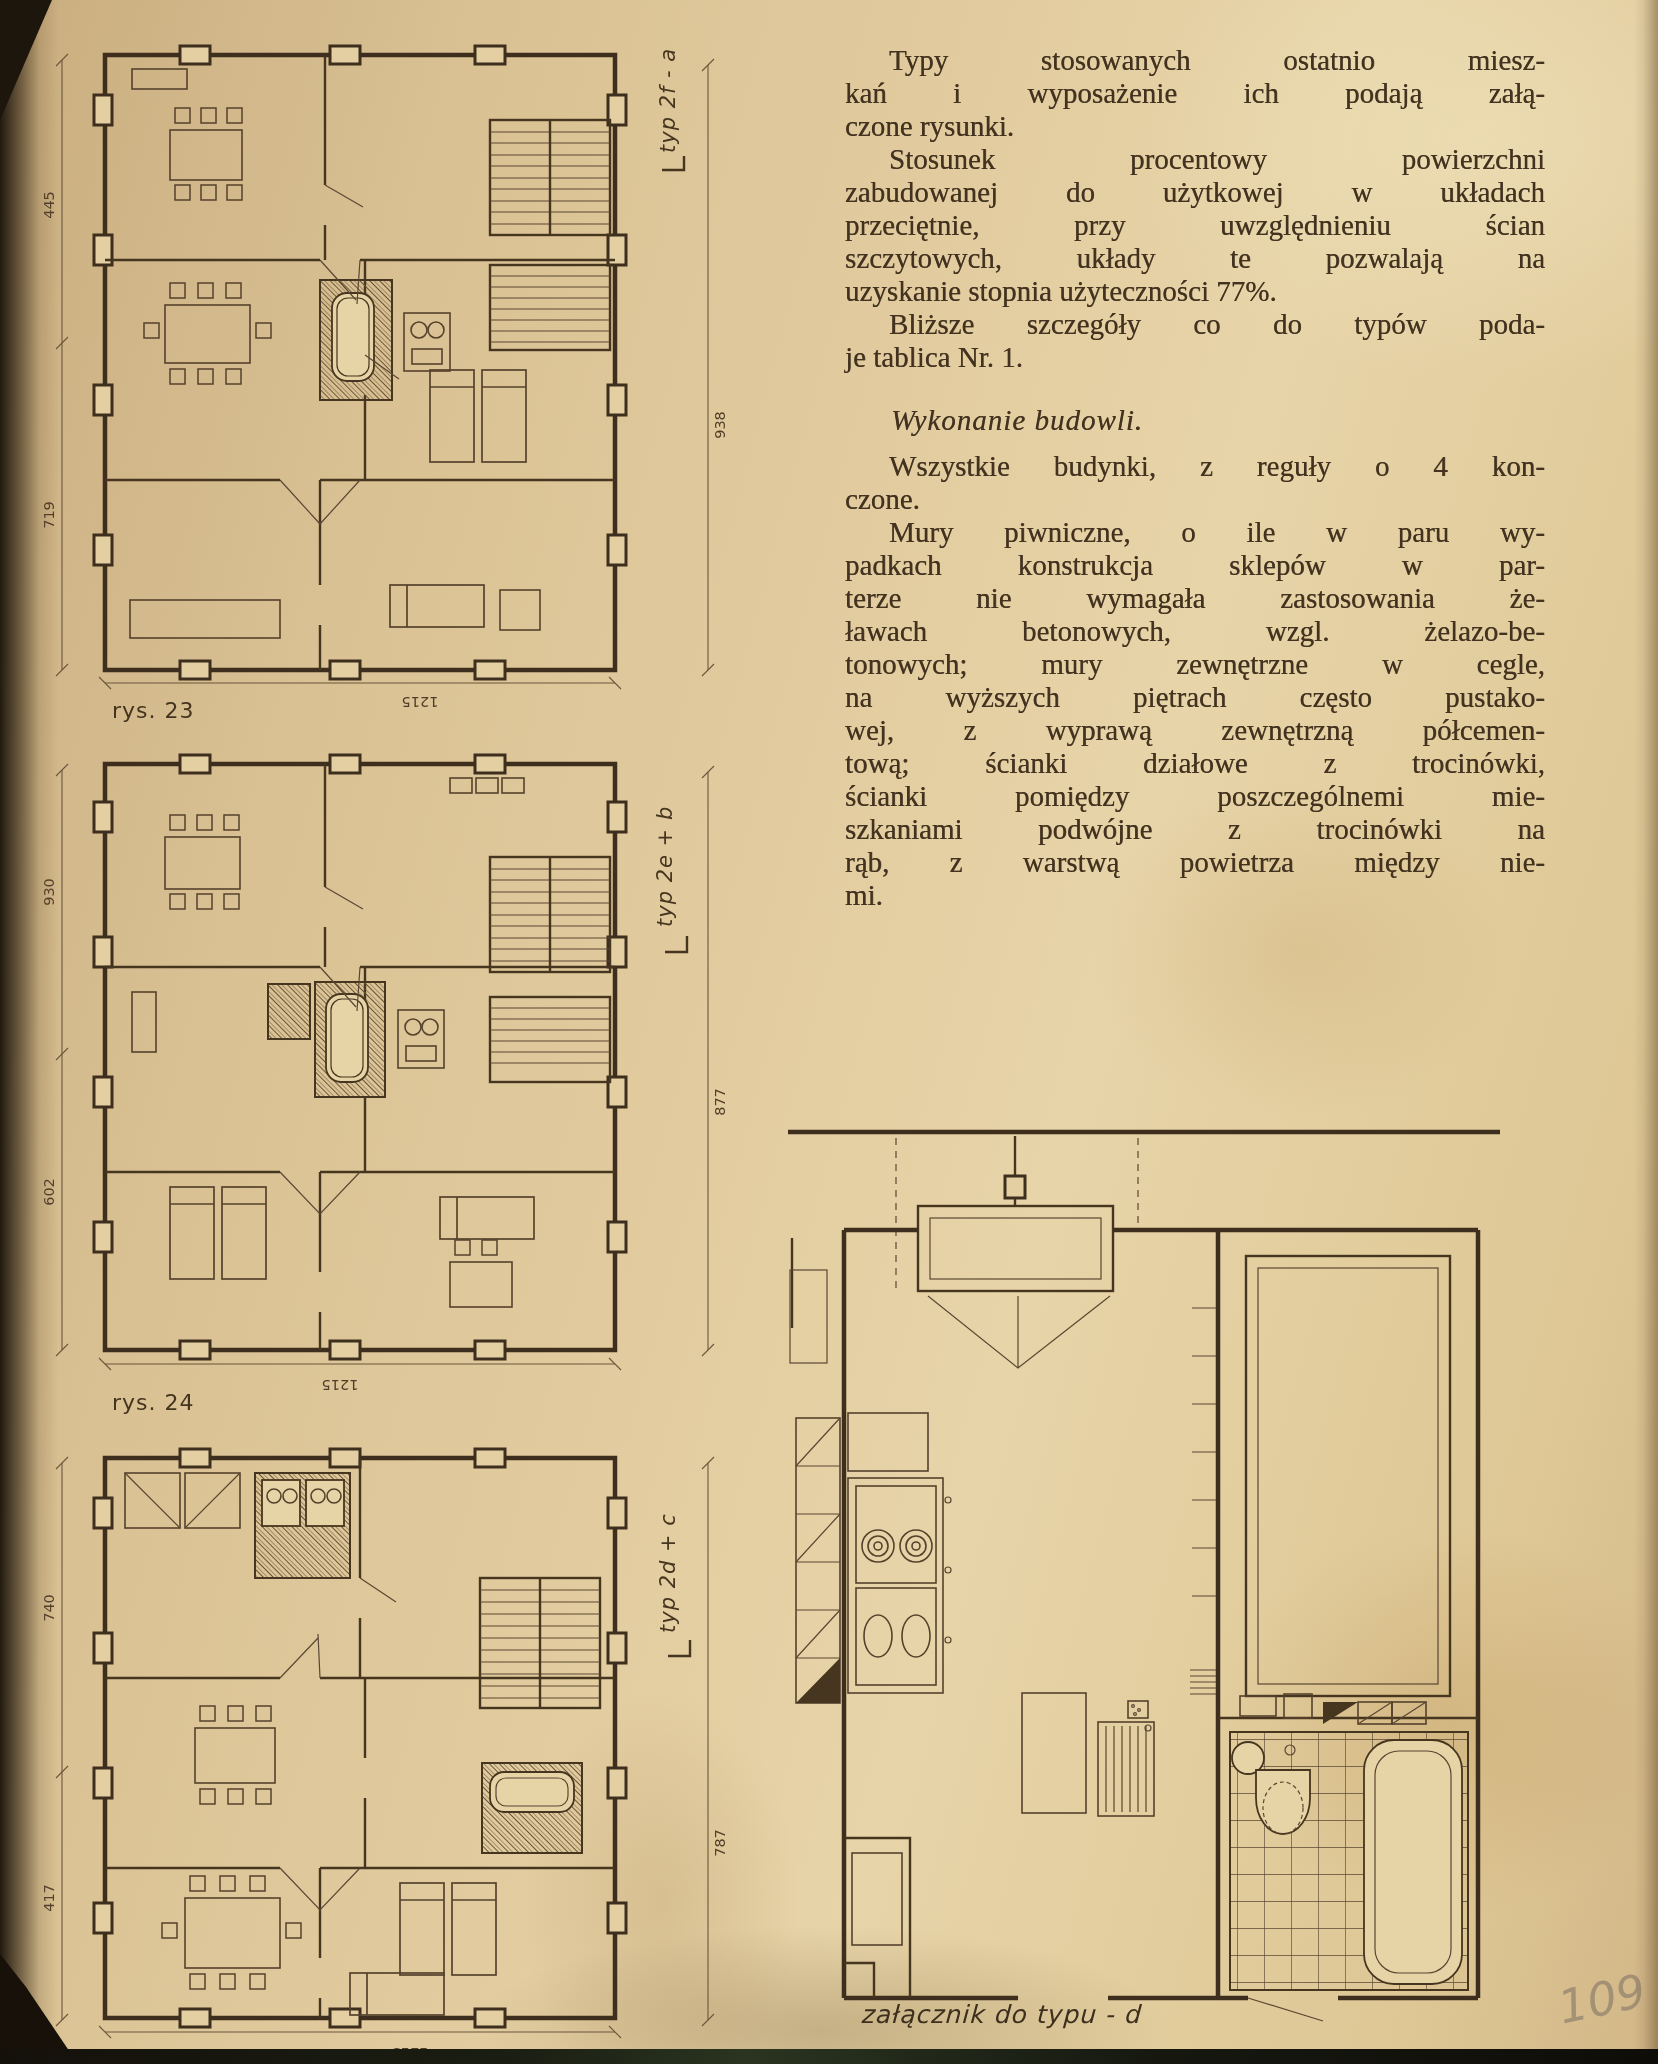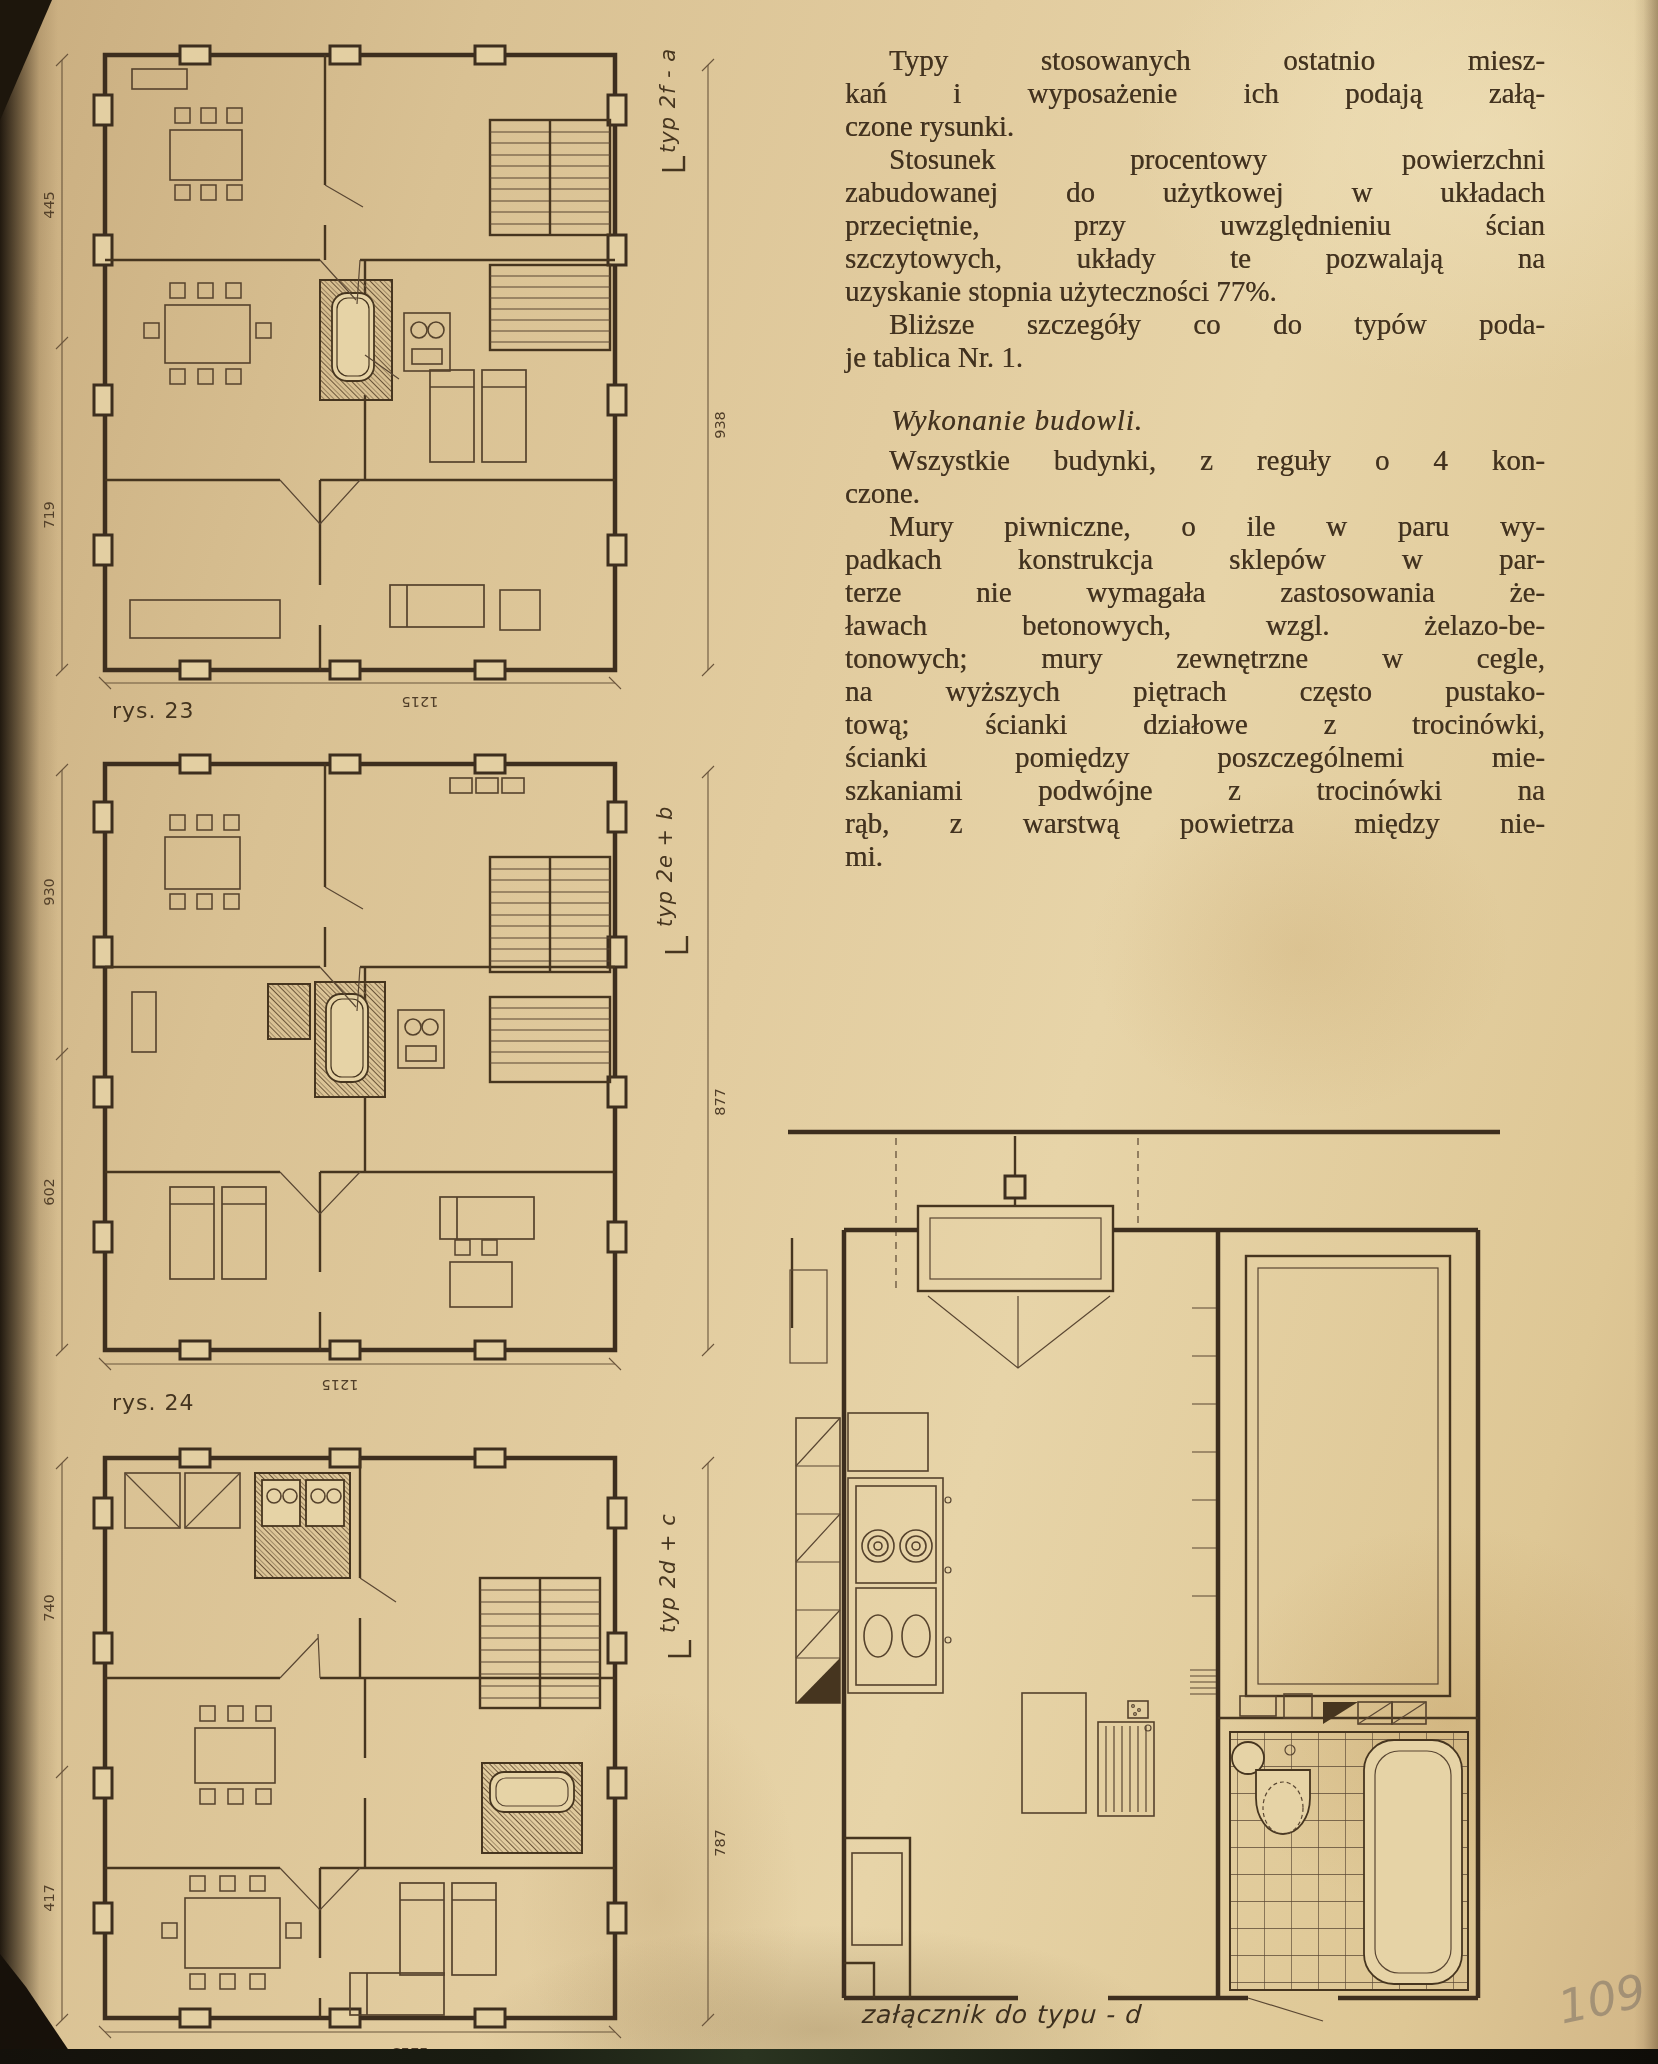--- a/index.html
+++ b/index.html
@@ -25,21 +25,21 @@
     background:linear-gradient(90deg,#14110b 0%, #1a1d12 30%, #2a3420 45%, #161810 70%, #0f0d08 100%);}
   .edge-r{position:absolute;right:0;top:0;bottom:0;width:24px;z-index:40;pointer-events:none;
     background:linear-gradient(270deg, rgba(88,64,36,0.45), rgba(88,64,36,0.1) 60%, transparent);}
   
   .article{position:absolute;color:#42321f;font-size:29px;line-height:33px;
     text-shadow:0.35px 0.35px 0 rgba(66,50,31,0.75);}
   .tline{text-align:justify;text-align-last:justify;}
   .tline.last{text-align-last:left;}
   .tline.ind{text-indent:44px;}
   .para.list .tline{text-align-last:left;white-space:pre;padding-left:50px;}
-  .para.heading{margin-top:30px;margin-bottom:7px;}
+  .para.heading{margin-top:30px;margin-bottom:13px;}
   .para.heading .tline{text-align-last:left;font-style:italic;padding-left:46px;letter-spacing:1px;}
   
   .fig-caption{position:absolute;font-family:"DejaVu Sans",sans-serif;font-size:22px;
     color:#44341f;letter-spacing:1px;z-index:5;}
   .hand-caption{position:absolute;font-family:"DejaVu Sans",sans-serif;font-style:italic;
     font-size:25px;color:#3c2f1e;transform:skewX(-4deg);letter-spacing:1px;z-index:5;}
   .page-num{position:absolute;font-family:"DejaVu Sans",sans-serif;font-style:italic;
     font-size:46px;color:rgba(122,112,100,0.55);transform:rotate(-12deg);z-index:5;}
   
   svg{position:absolute;overflow:visible;}
@@ -384,20 +384,21 @@
         <div class="tline ind">Wszystkie budynki, z reguły o 4 kon-</div>
         <div class="tline last">czone.</div>
       </div>
       <div class="para indent">
         <div class="tline ind">Mury piwniczne, o ile w paru wy-</div>
         <div class="tline">padkach konstrukcja sklepów w par-</div>
         <div class="tline">terze nie wymagała zastosowania że-</div>
         <div class="tline">ławach betonowych, wzgl. żelazo-be-</div>
         <div class="tline">tonowych; mury zewnętrzne w cegle,</div>
         <div class="tline">na wyższych piętrach często pustako-</div>
+        <div class="tline">wej, z wyprawą zewnętrzną półcemen-</div>
         <div class="tline">tową; ścianki działowe z trocinówki,</div>
         <div class="tline">ścianki pomiędzy poszczególnemi mie-</div>
         <div class="tline">szkaniami podwójne z trocinówki na</div>
         <div class="tline">rąb, z warstwą powietrza między nie-</div>
         <div class="tline last">mi.</div>
       </div>
     </div>
 
   <svg style="left:778px;top:1118px" width="740" height="905" viewBox="0 0 740 905">
     <line class="wall" x1="10" y1="14" x2="722" y2="14" stroke-width="5"></line>

